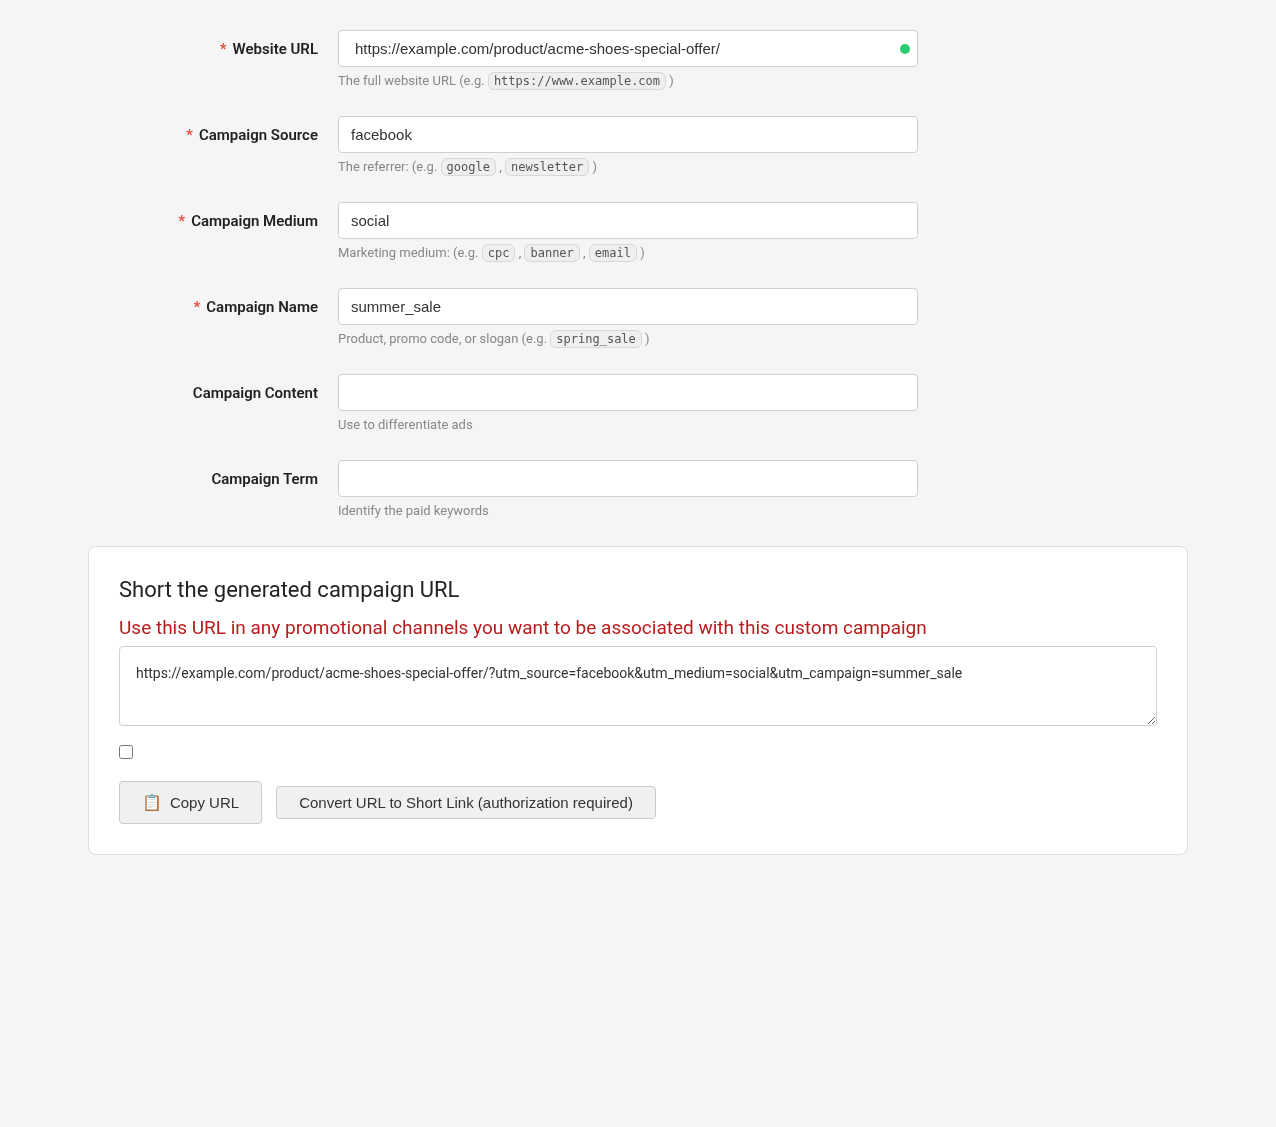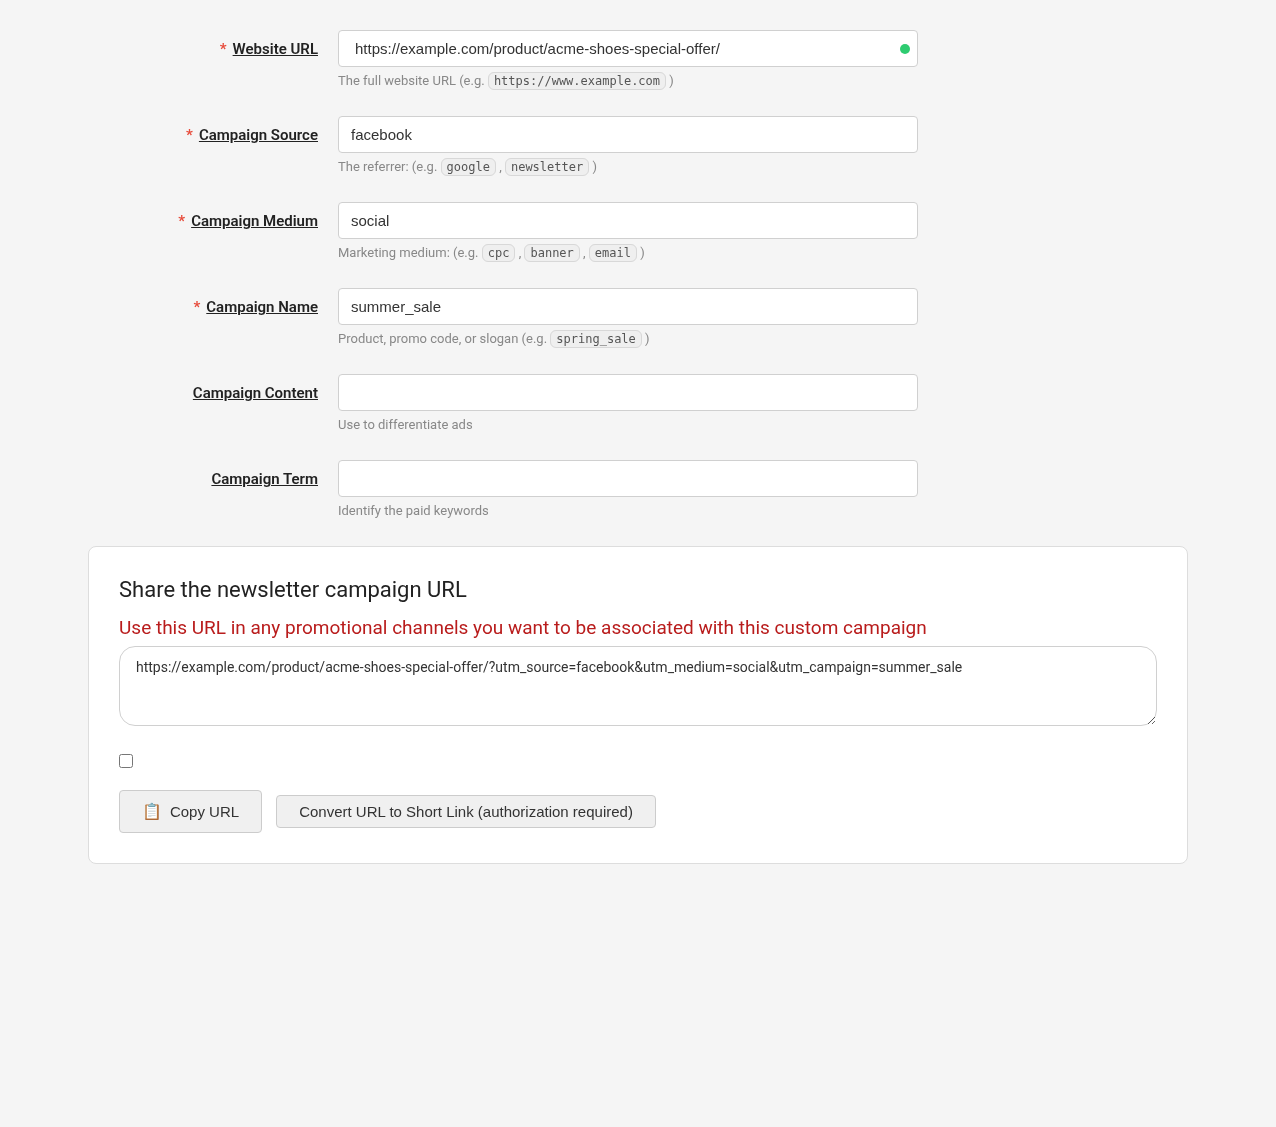--- a/index.html
+++ b/index.html
@@ -42,21 +42,20 @@
       color: #e74c3c;
       margin-right: 6px;
       font-size: 15px;
       font-weight: bold;
     }
 
     .field-label {
       font-weight: 600;
       font-size: 15px;
       color: #222;
-      text-decoration: underline;
     }
 
     .input-col {
       flex: 1;
     }
 
     .form-input {
       width: 100%;
       max-width: 580px;
       border: 1px solid #d0d0d0;
@@ -125,30 +124,30 @@
     }
 
     .share-card-desc {
       font-size: 19px;
       color: #b91c1c;
       margin-bottom: 7px;
     }
 
     .generated-url-box {
       border: 1px solid #d0d0d0;
-      border-radius: 16px;
-      padding: 12px 16px;
+      border-radius: 4px;
+      padding: 18px 16px;
       font-size: 14px;
       color: #333;
       background: #fff;
       min-height: 80px;
       width: 100%;
       resize: vertical;
       font-family: inherit;
-      margin-bottom: 23px;
+      margin-bottom: 14px;
     }
 
     .checkbox-row {
       display: flex;
       align-items: flex-start;
       margin-bottom: 22px;
       gap: 8px;
     }
 
     .checkbox-row input[type="checkbox"] {
@@ -272,21 +271,21 @@
     <div class="label-col">
       <span class="field-label">Campaign Term</span>
     </div>
     <div class="input-col">
       <input class="form-input" type="text" style="">
       <div class="help-text">Identify the paid keywords</div>
     </div>
   </div>
 
   <div class="share-card">
-    <h2 class="share-card-title">Share the newsletter campaign URL</h2>
+    <h2 class="share-card-title">Short the generated campaign URL</h2>
     <p class="share-card-desc">Use this URL in any promotional channels you want to be associated with this custom campaign</p>
 
     <textarea class="generated-url-box" readonly="" style="">https://example.com/product/acme-shoes-special-offer/?utm_source=facebook&amp;utm_medium=social&amp;utm_campaign=summer_sale</textarea>
 
     <div class="checkbox-row">
       <input type="checkbox" id="fragment-checkbox" style="">
     </div>
 
     <div class="button-row">
       <button class="btn-copy">

